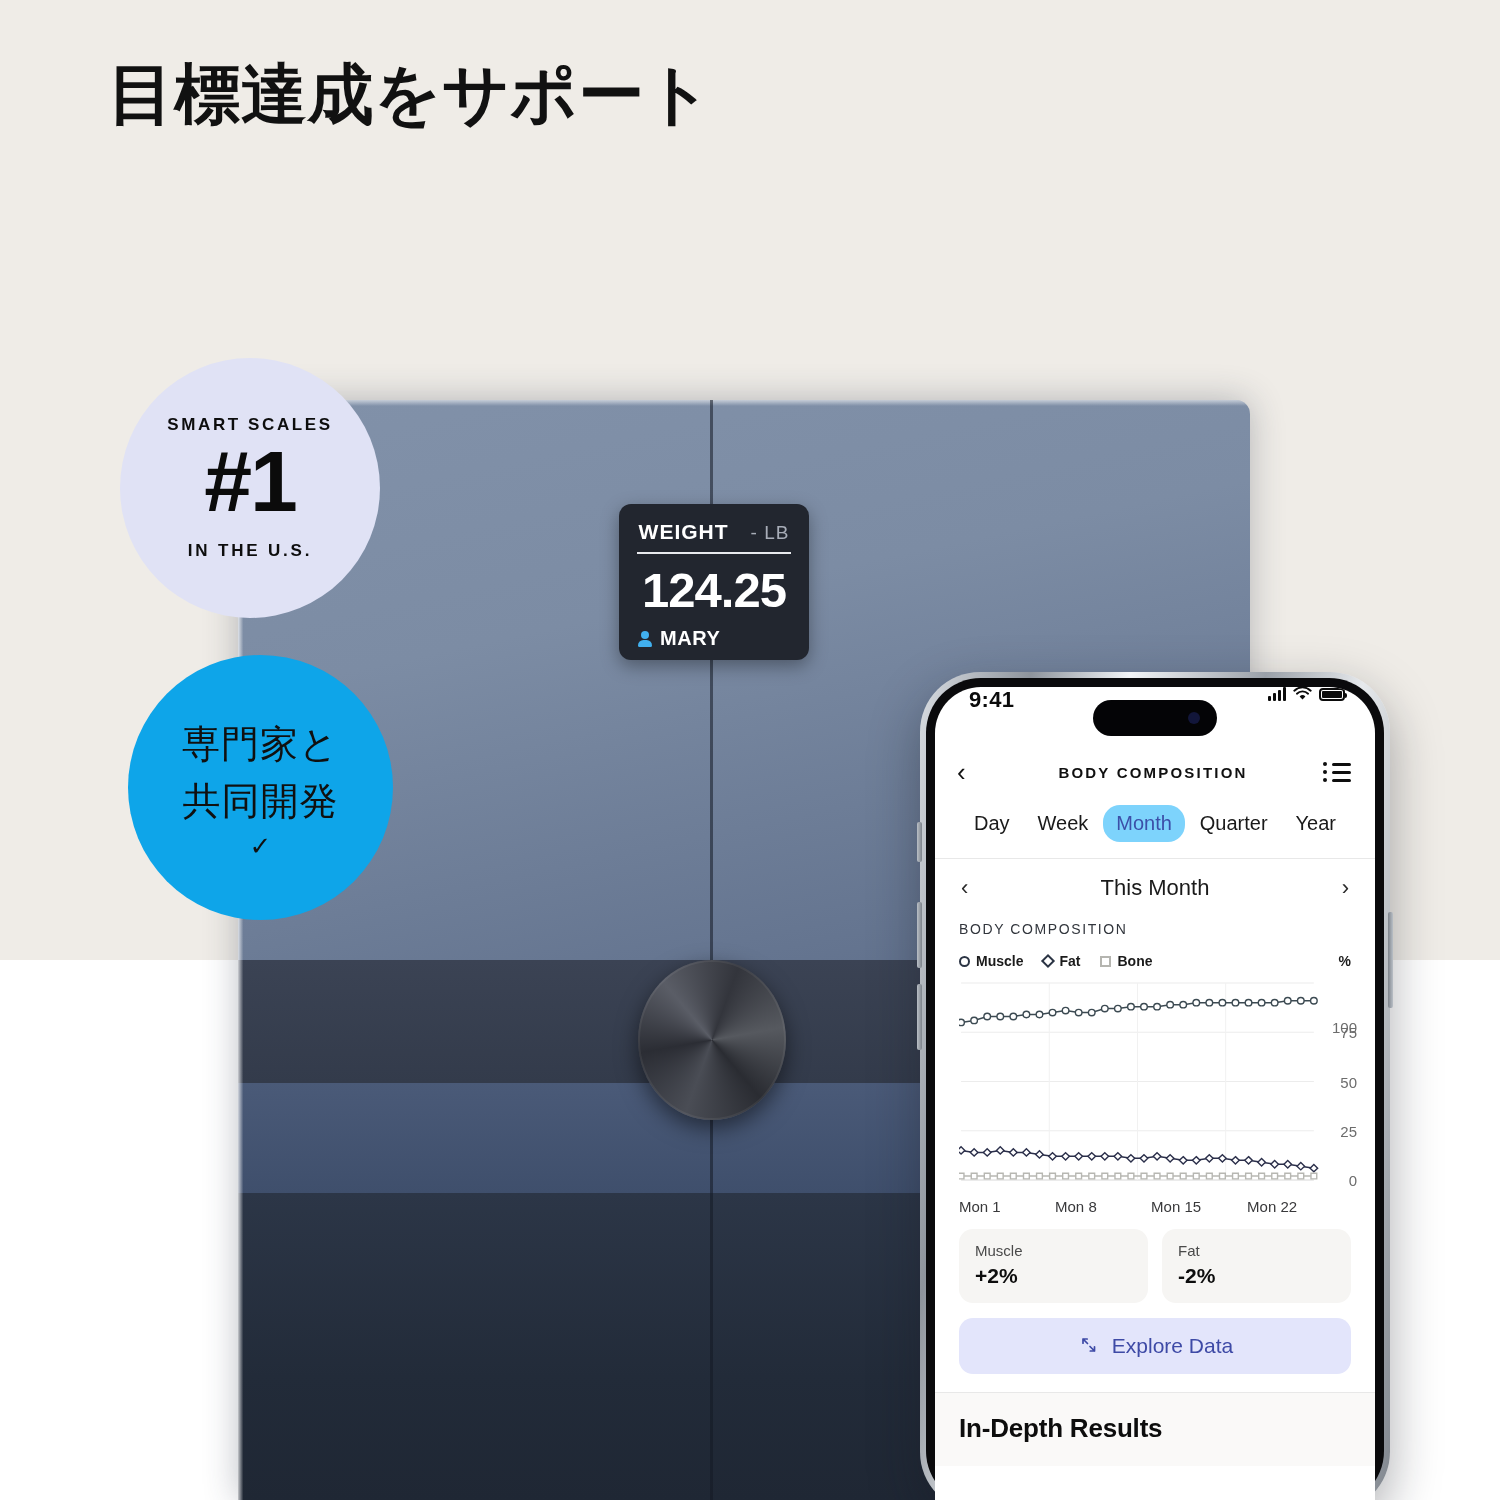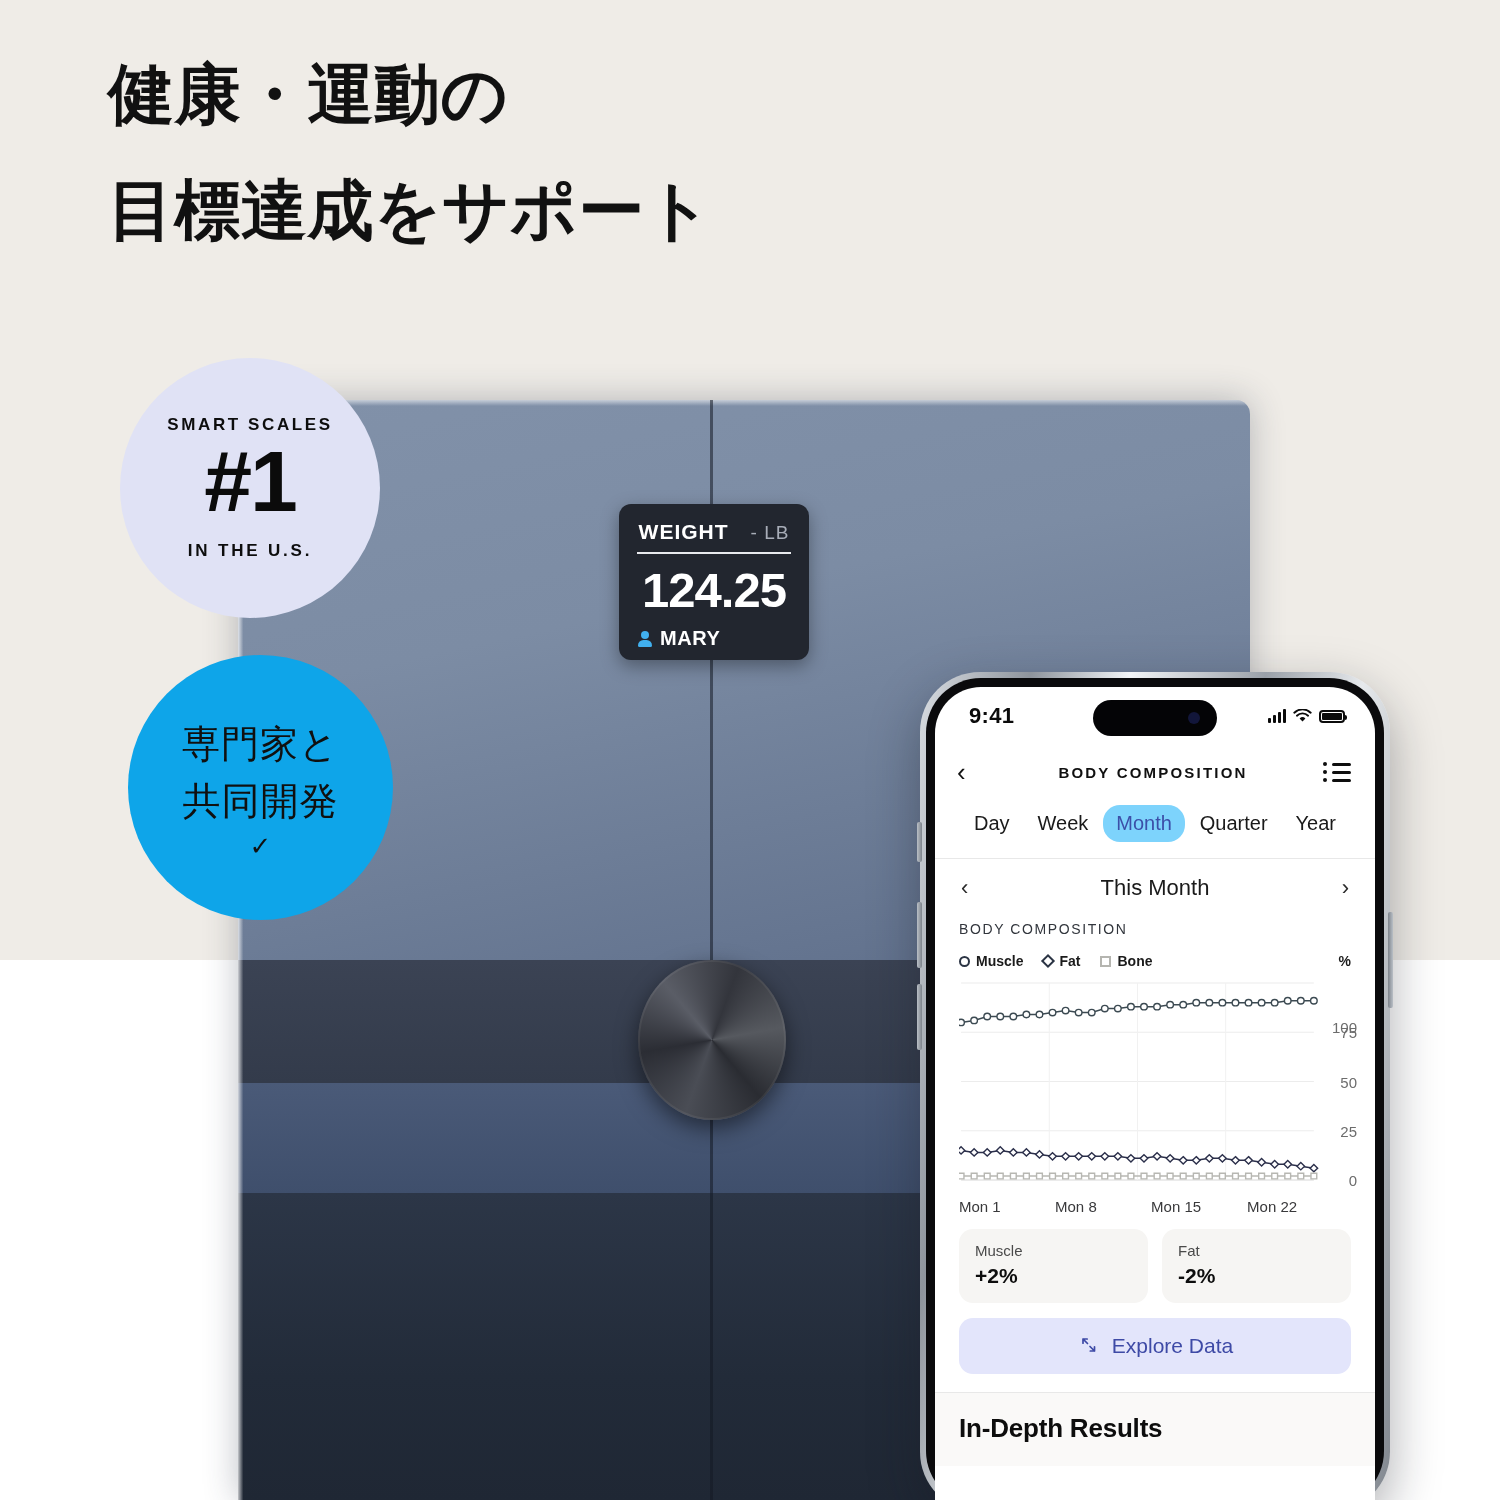--- a/index.html
+++ b/index.html
@@ -189,21 +189,21 @@
   .side-btn { position:absolute; background:linear-gradient(90deg,#b9bfc6,#7d838b); border-radius:2px; }
   #btn-action { left:-3px; top:150px; width:5px; height:40px; }
   #btn-vol-up { left:-3px; top:230px; width:5px; height:66px; }
   #btn-vol-dn { left:-3px; top:312px; width:5px; height:66px; }
   #btn-power  { right:-3px; top:240px; width:5px; height:96px;
                 background:linear-gradient(270deg,#b9bfc6,#7d838b); }
 
   
   #status-bar {
     position:relative; height:58px;
-    display:flex; align-items:center; justify-content:space-between;
+    display:flex; align-items:flex-start; justify-content:space-between;
     padding:0 30px 0 34px;
   }
   #status-time { font-size:22px; font-weight:700; color:#0b0b0b; letter-spacing:0.3px; }
   #dynamic-island {
     position:absolute; left:50%; transform:translateX(-50%);
     top:13px; width:124px; height:36px; border-radius:18px;
     background:#040406;
   }
   #di-cam {
     position:absolute; right:17px; top:12px; width:12px; height:12px;
@@ -323,21 +323,20 @@
   #indepth-sec { background:#faf9f8; padding:20px 24px 22px 24px; }
   #indepth-title { font-size:26px; font-weight:700; color:#0d0d0d; letter-spacing:-0.2px; }
 </style>
 </head>
 <body>
 
 <div id="bg-beige"></div>
 <div id="bg-white"></div>
 
 <div id="headline">
-  <div class="hl-line">健康・運動の</div>
   <div class="hl-line">目標達成をサポート</div>
 </div>
 
 <div id="scale">
   <div class="scale-band" id="scale-top"></div>
   <div class="scale-band" id="scale-mid-dark"></div>
   <div class="scale-band" id="scale-lower"></div>
   <div class="scale-band" id="scale-bottom"></div>
   <div id="scale-highlight"></div>
   <div id="scale-left-edge"></div>

